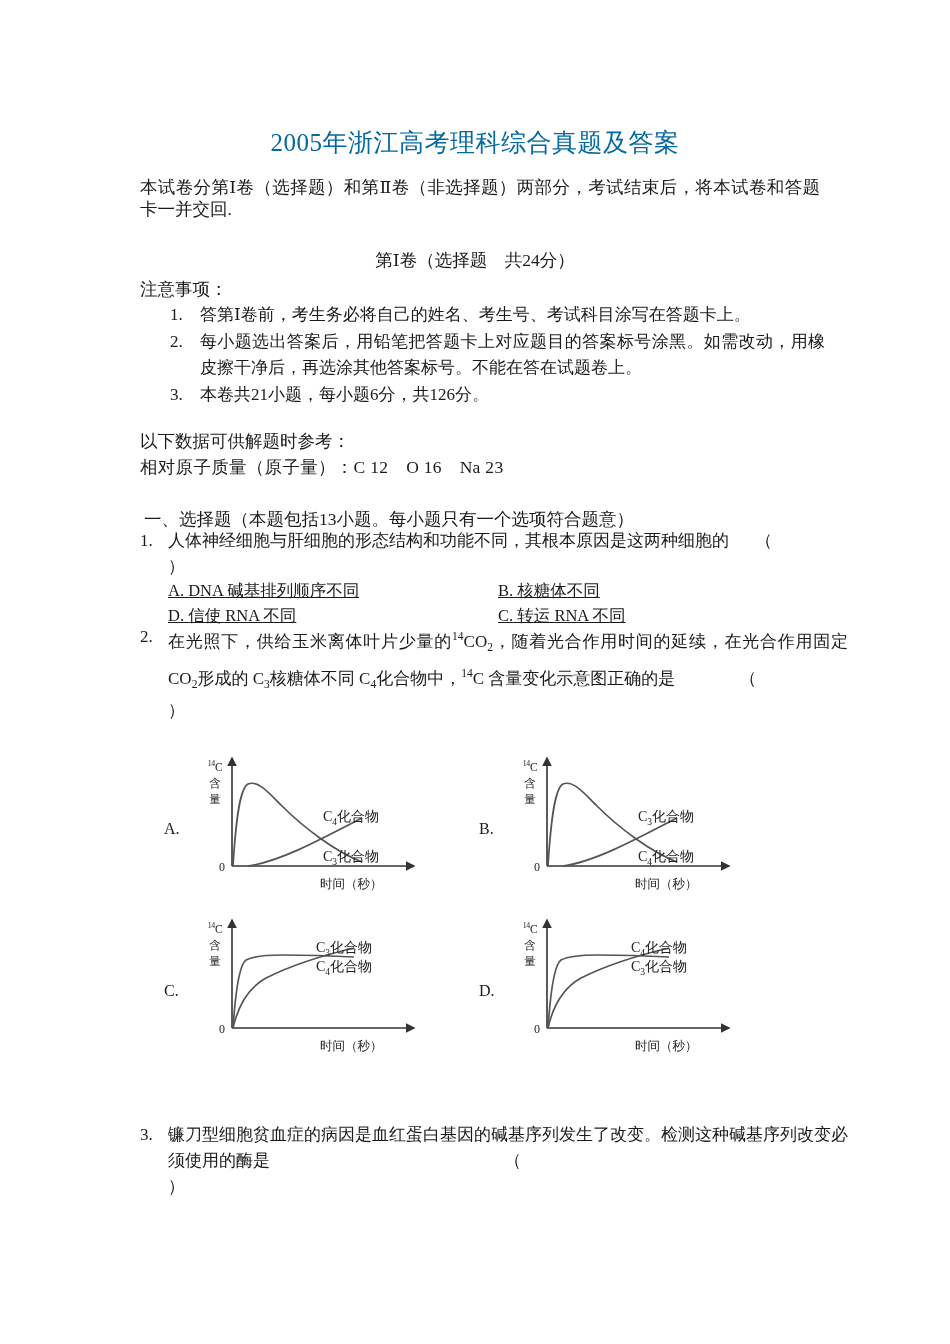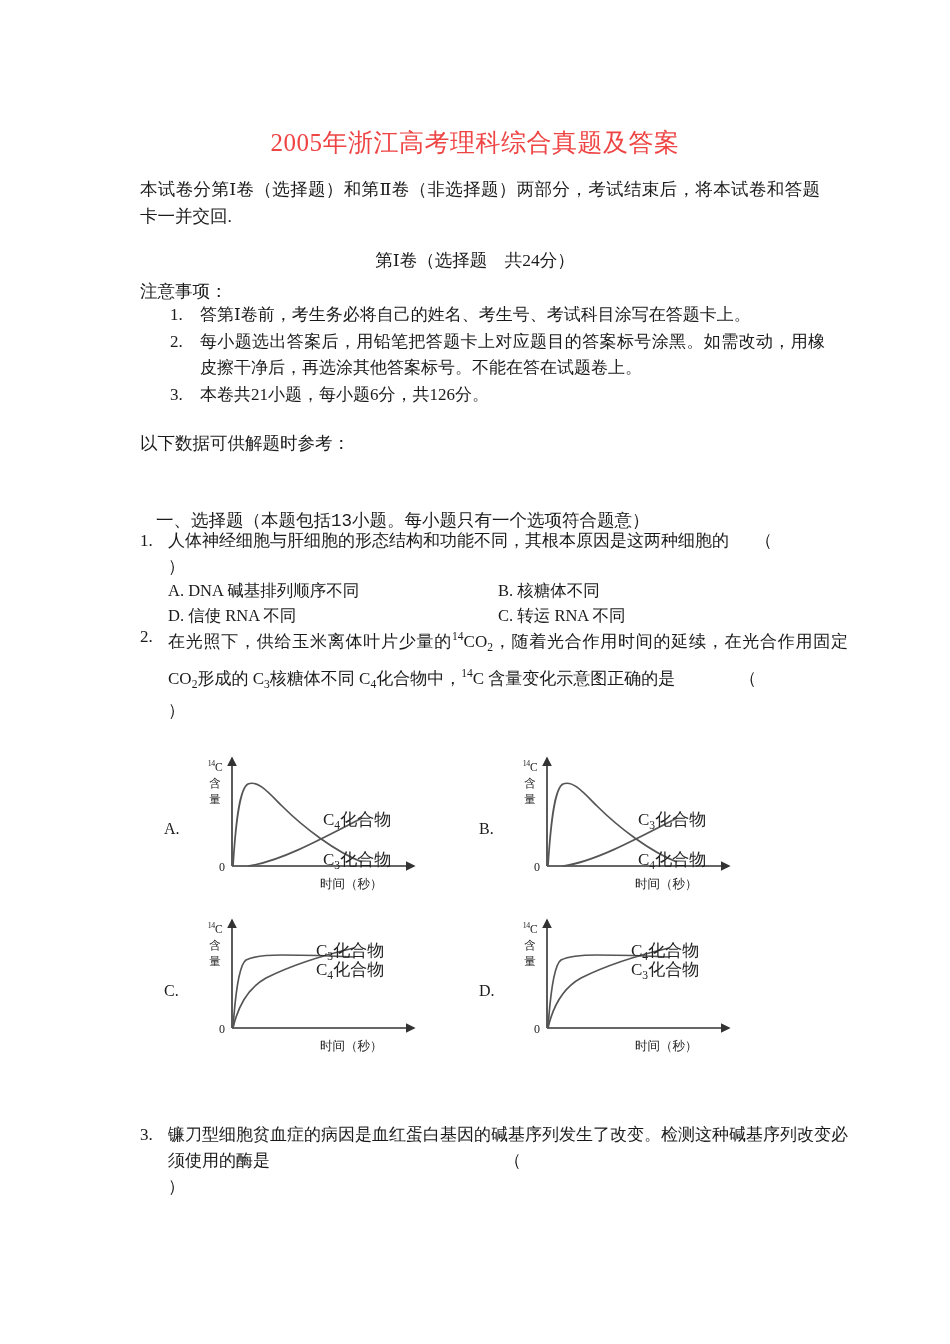--- a/index.html
+++ b/index.html
@@ -23,26 +23,26 @@
     height: 1344px;
     background: #fff;
   }
   .doc-title {
     position: absolute;
     left: 0; top: 126px;
     width: 950px;
     text-align: center;
     font-size: 25px;
     letter-spacing: 0.5px;
-    color: #ef4444;
+    color: #0369a1;
   }
   .para {
     position: absolute;
     font-size: 17.5px;
-    line-height: 27px;
+    line-height: 22px;
     color: #1b1b1b;
   }
   .intro {
     left: 140px; top: 176px;
     width: 680px;
     text-align: justify;
   }
   .section-head {
     position: absolute;
     left: 0; top: 248px;
@@ -69,21 +69,21 @@
     position: relative;
     margin-bottom: 1px;
     text-align: justify;
   }
   .notice-list li .num {
     position: absolute;
     left: 0; top: 0;
   }
   .data-ref1 { left: 140px; top: 430px; }
   .data-ref2 { left: 140px; top: 456px; letter-spacing: 0.3px; }
-  .sec-choice { left: 156px; top: 508px; font-family: Liberation Mono, monospace; }
+  .sec-choice { left: 144px; top: 508px; }
 
   .q { position: absolute; font-size: 17px; line-height: 26px; }
   .q-body {
     position: relative;
     padding-left: 28px;
     width: 680px;
     text-align: justify;
   }
   .q-num { position: absolute; left: 0; top: 0; }
   .q1 { left: 140px; top: 528px; width: 710px; }
@@ -92,21 +92,21 @@
   .tail-paren { display: block; }
 
   .opts {
     position: absolute;
     left: 168px; top: 578px;
     width: 660px;
     font-size: 16.5px;
     line-height: 25px;
   }
   .opt-row { display: flex; }
-  .opt { width: 50%; }
+  .opt { width: 50%; text-decoration: underline; }
 
   sub, sup { font-size: 0.68em; }
   sup { vertical-align: super; }
   sub { vertical-align: sub; }
 
   
   .figures {
     position: absolute;
     left: 160px; top: 748px;
     width: 620px;
@@ -140,21 +140,21 @@
   .ylab .c14 { letter-spacing: -0.3px; white-space: nowrap; font-size: 11.5px;}
   .xlab {
     position: absolute;
     font-size: 12.5px;
     color: #222;
     white-space: nowrap;
     margin-left: 8px;
   }
   .curvelab {
     position: absolute;
-    font-size: 17px;
+    font-size: 14px;
     color: #222;
     white-space: nowrap;
     font-family: Liberation Serif, serif;
   }
 </style>
 </head>
 <body>
 
 <div class="page">
 
@@ -175,20 +175,21 @@
       <span class="num">2.</span>
       <span>每小题选出答案后，用铅笔把答题卡上对应题目的答案标号涂黑。如需改动，用橡皮擦干净后，再选涂其他答案标号。不能在答在试题卷上。</span>
     </li>
     <li>
       <span class="num">3.</span>
       <span>本卷共21小题，每小题6分，共126分。</span>
     </li>
   </ul>
 
   <div class="para data-ref1">以下数据可供解题时参考：</div>
+  <div class="para data-ref2">相对原子质量（原子量）：C 12　O 16　Na 23</div>
 
   <div class="para sec-choice">一、选择题（本题包括13小题。每小题只有一个选项符合题意）</div>
 
   <div class="q q1">
     <div class="q-body">
       <span class="q-num">1.</span>
       <span>人体神经细胞与肝细胞的形态结构和功能不同，其根本原因是这两种细胞的</span>
       <span style="margin-left:22px">（</span>
       <span class="tail-paren">）</span>
     </div>

